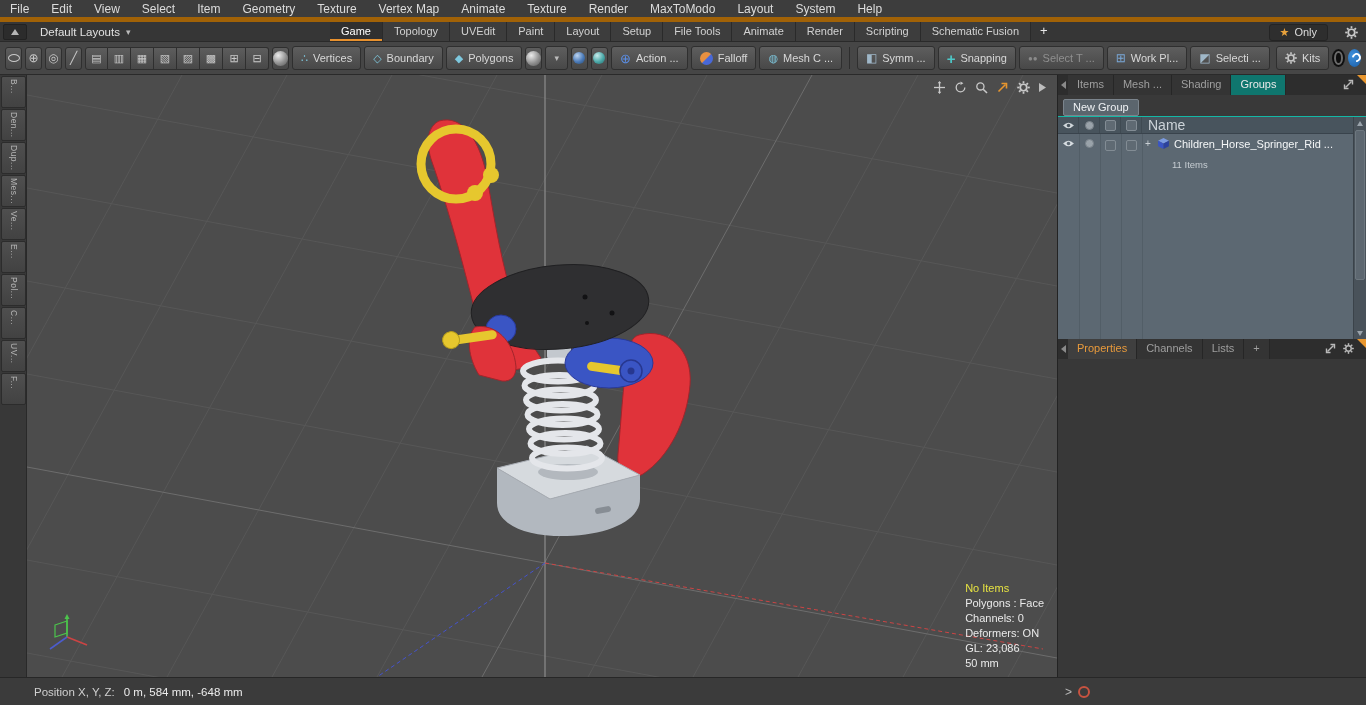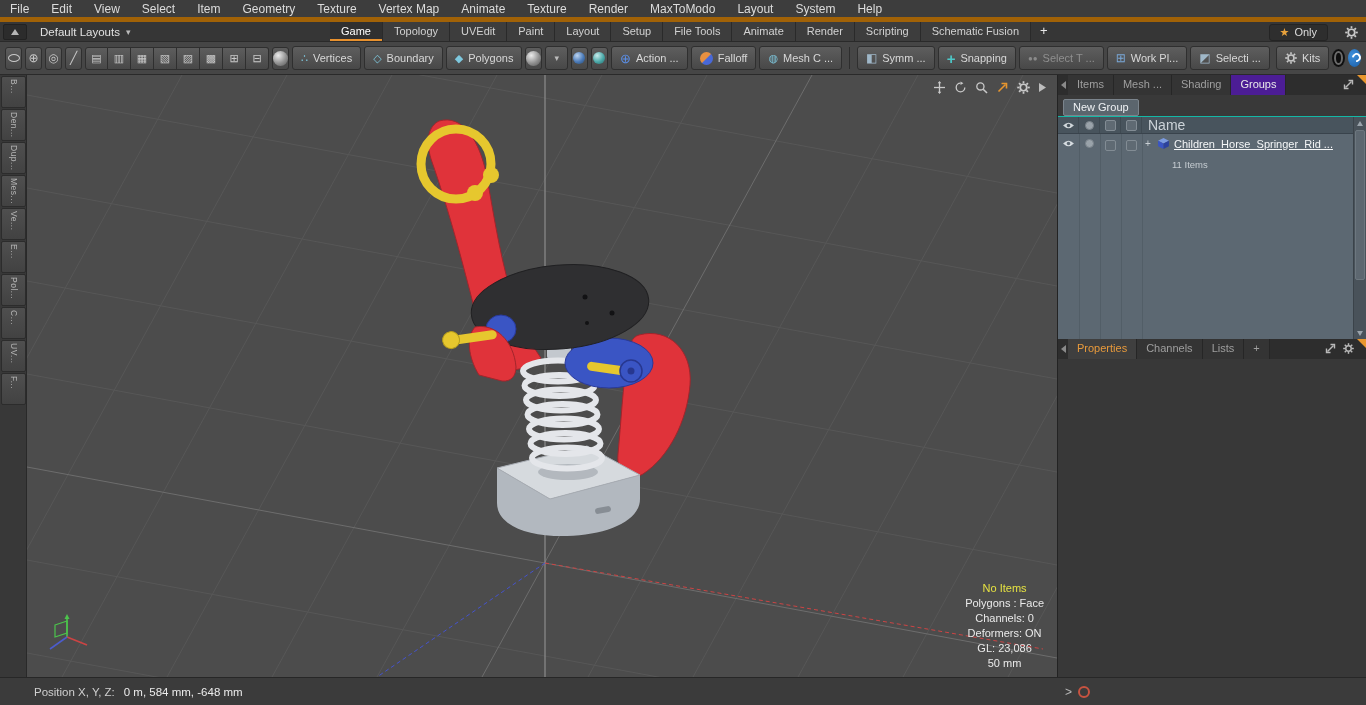--- a/index.html
+++ b/index.html
@@ -68,50 +68,50 @@
   .lt-btn span { writing-mode:vertical-rl; font-size:8.5px; color:#b5b5b5; letter-spacing:0.5px; }
 
   
   .viewport { position:absolute; top:75px; left:27px; width:1030px; height:602px; background:#4c4c4c; overflow:hidden; }
   .vp-scene { position:absolute; left:0; top:0; }
   .vp-header { position:absolute; left:8px; top:6px; display:flex; align-items:center; gap:6px; }
   .vp-dot { width:6px; height:6px; border-radius:50%; background:#d98a2b; }
   .vp-tab { background:#606060; border:1px solid #454545; border-radius:8px; padding:1px 12px; font-size:10.5px; color:#dedede; }
   .vp-tab.alt { background:#575757; }
   .vp-icons { position:absolute; right:10px; top:6px; display:flex; align-items:center; gap:8px; }
-  .vp-info { position:absolute; right:13px; bottom:6px; text-align:center; font-size:11px; line-height:15px; color:#eaeaea; }
+  .vp-info { position:absolute; right:13px; bottom:6px; text-align:left; font-size:11px; line-height:15px; color:#eaeaea; }
   .vp-info .sel { color:#e6e242; }
   .axis-gizmo { position:absolute; left:14px; bottom:16px; }
 
   
   .right-panel { position:absolute; top:75px; left:1057px; width:309px; height:602px; background:#353535; border-left:1px solid #232323; }
   .rp-tabs { height:20px; background:#2d2d2d; display:flex; align-items:stretch; position:relative; }
   .rp-grip { width:10px; display:flex; align-items:center; justify-content:center; }
   .grip-tri { width:0; height:0; border-top:4px solid transparent; border-bottom:4px solid transparent; border-right:5px solid #8a8a8a; }
   .rp-tab { padding:0 9px; line-height:19px; font-size:11px; color:#9f9f9f; background:#343434; border-right:1px solid #262626; }
-  .rp-tab.active { background:#4c1d95; color:#e9e9e9; }
+  .rp-tab.active { background:#0f766e; color:#e9e9e9; }
   .rp-tab.accent { color:#e89a3c; background:#3f3f3f; }
   .rp-tabicons { position:absolute; right:12px; top:4px; display:flex; gap:7px; align-items:center; }
   .corner { position:absolute; right:0; top:0; width:0; height:0; border-top:9px solid #e8962e; border-left:9px solid transparent; }
   .newgroup-row { height:22px; background:#393939; border-bottom:1px solid #14b8a6; padding:2px 0 0 5px; }
   .newgroup-btn { display:inline-block; padding:1px 9px 2px; background:#5b656d; border:1px solid #7b848c; border-radius:2px;
                   font-size:11px; color:#eef1f3; }
   .rp-list { height:222px; background:#5c6872; position:relative; overflow:hidden; }
   .list-header { display:flex; height:17px; background:#48545d; border-bottom:1px solid #39434c; margin-right:13px; align-items:center; }
   .lh-cell { width:21px; height:100%; border-right:1px solid #3f4a52; display:flex; align-items:center; justify-content:center; }
   .lh-name { flex:1; padding-left:6px; font-size:14px; color:#ccd3d8; }
   .col-line { position:absolute; top:17px; bottom:0; width:1px; background:#525e67; }
   .list-row { display:flex; margin-right:13px; height:32px; position:relative; }
   .lr-cell { width:21px; display:flex; align-items:flex-start; justify-content:center; padding-top:5px; }
   .cam-dot { width:9px; height:9px; border-radius:50%; background:#9aa3aa; border:1px solid #79828a; }
   .chk { width:11px; height:11px; border:1px solid #828c94; border-radius:2px; background:#5f6a73; margin-top:1px; }
   .lr-name { flex:1; padding-left:3px; }
   .lr-line1 { display:flex; align-items:center; gap:4px; padding-top:3px; }
   .plus-exp { font-size:10px; color:#c9cfd4; width:8px; }
-  .item-label { font-size:11px; color:#f4f6f7; white-space:nowrap;text-decoration:underline; }
+  .item-label { font-size:11px; color:#f4f6f7; white-space:nowrap; }
   .item-count { font-size:9.5px; color:#c6cdd2; margin-left:27px; margin-top:9px; }
   .scrollbar { position:absolute; right:0; top:0; width:13px; height:100%; background:#49525a; border-left:1px solid #3b434a; }
   .sb-btn { height:12px; display:flex; align-items:center; justify-content:center; }
   .sb-tri-up { width:0; height:0; border-left:3.5px solid transparent; border-right:3.5px solid transparent; border-bottom:5px solid #9aa3ab; }
   .sb-tri-dn { width:0; height:0; border-left:3.5px solid transparent; border-right:3.5px solid transparent; border-top:5px solid #9aa3ab; }
   .sb-btn.bottom { position:absolute; bottom:0; left:0; right:0; }
   .sb-thumb { position:absolute; left:1px; top:13px; width:10px; height:150px; background:#5d6770; border:1px solid #6d777f; border-radius:2px; }
   .props-empty { height:319px; background:#383838; }
 
   

